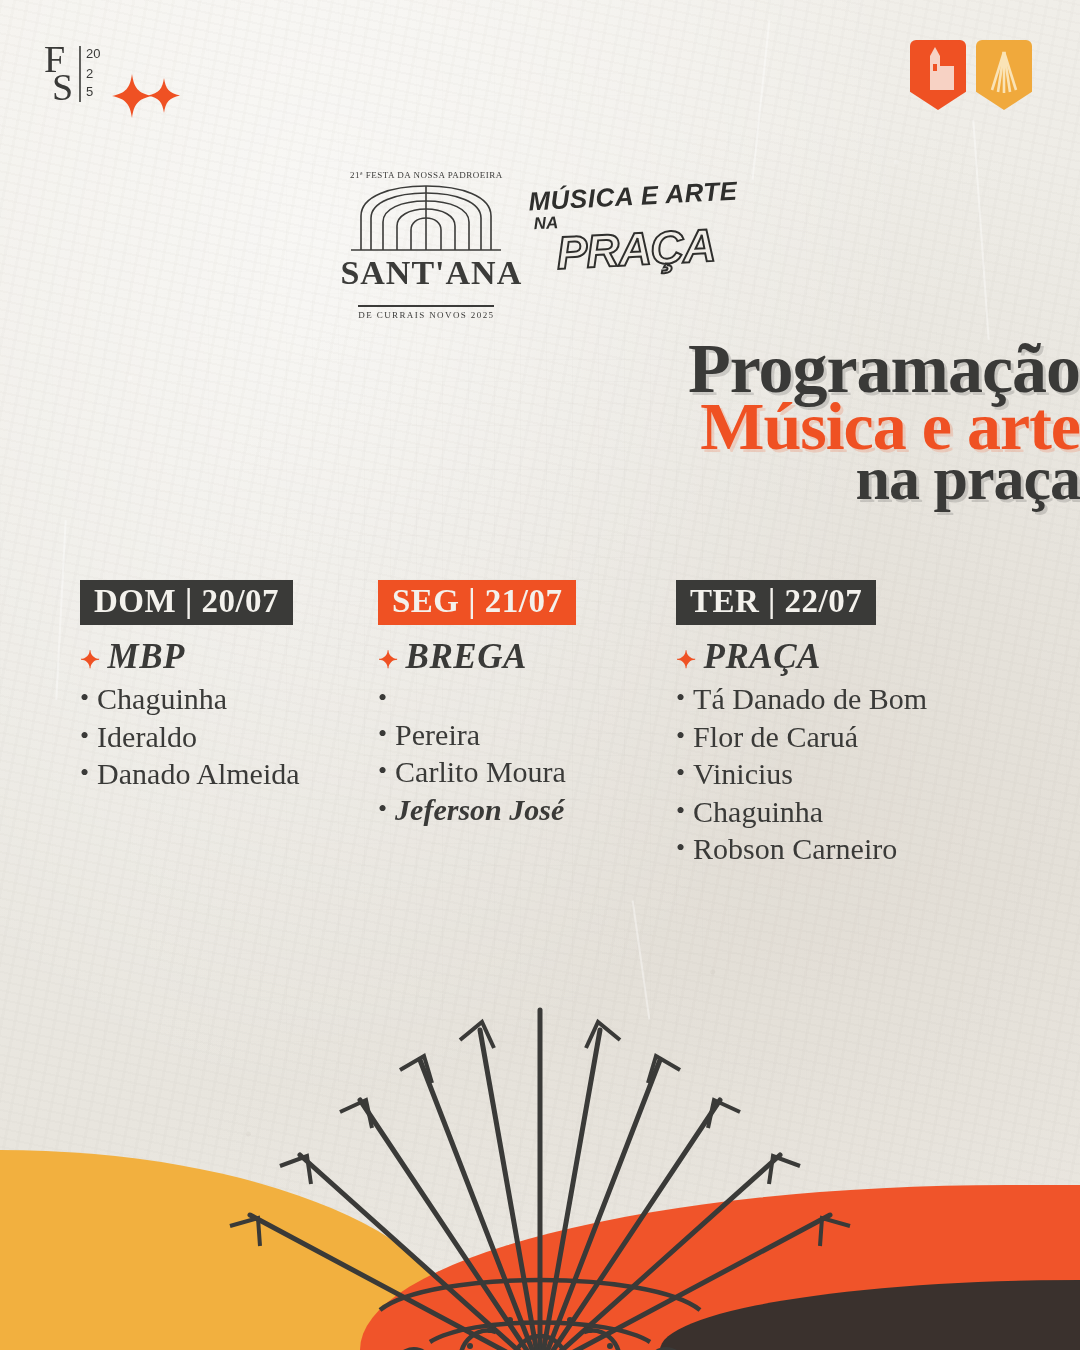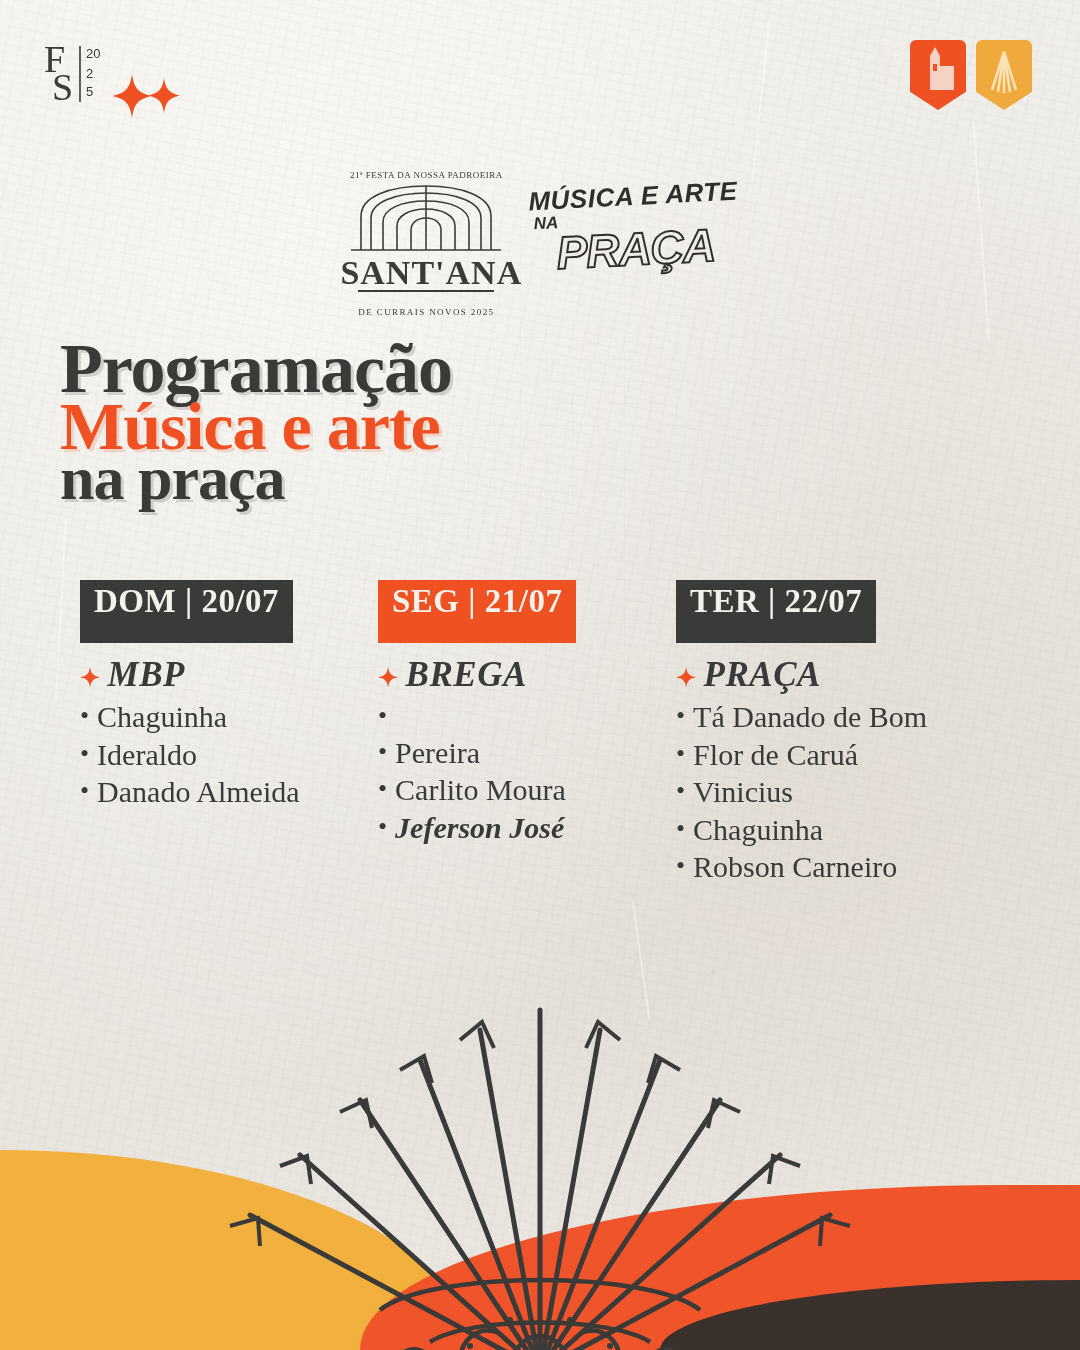--- a/index.html
+++ b/index.html
@@ -131,23 +131,23 @@
     font-weight: bold;
     font-size: 34px;
     letter-spacing: 1px;
     line-height: .9;
     margin-top: 2px;
   }
   .crest-sub {
     font-family: "Liberation Serif", serif;
     font-size: 9px;
     letter-spacing: 1.4px;
-    margin-top: 1px;
+    margin-top: 16px;
     border-top: 2px solid #3b3b39;
-    padding-top: 15px;
+    padding-top: 3px;
     display: inline-block;
   }
   .wordmark {
     margin-top: 14px;
     transform: rotate(-3deg);
     text-align: center;
     color: #2f2f2d;
   }
   .wordmark .l1 {
     font-family: "Liberation Sans", sans-serif;
@@ -174,22 +174,22 @@
     line-height: .9;
     letter-spacing: -1px;
     -webkit-text-stroke: 2px #2f2f2d;
     color: #f0ede7;
   }
 
   
   .headline {
     position: absolute;
     top: 336px;
-    left: 16px; right: 0;
-    text-align: left;
+    left: 10px; right: 0;
+    text-align: right;
     padding-left: 44px;
   }
   .headline .h-line {
     font-family: "Liberation Serif", serif;
     font-weight: bold;
     line-height: .93;
     letter-spacing: -1px;
   }
   .h1 {
     font-size: 70px;
@@ -217,21 +217,21 @@
     right: 60px;
     display: flex;
     gap: 0;
   }
   .day-col {
     width: 290px;
   }
   .day-col + .day-col { margin-left: 8px; }
   .day-chip {
     display: inline-block;
-    padding: 5px 14px 25px 14px;
+    padding: 5px 14px 7px 14px;
     font-family: "Liberation Serif", serif;
     font-weight: bold;
     font-size: 33px;
     letter-spacing: .5px;
     color: #f3f1ec;
     background: #3a3a38;
     line-height: 1;
   }
   .day-chip.accent { background: #ef5123; }
 

